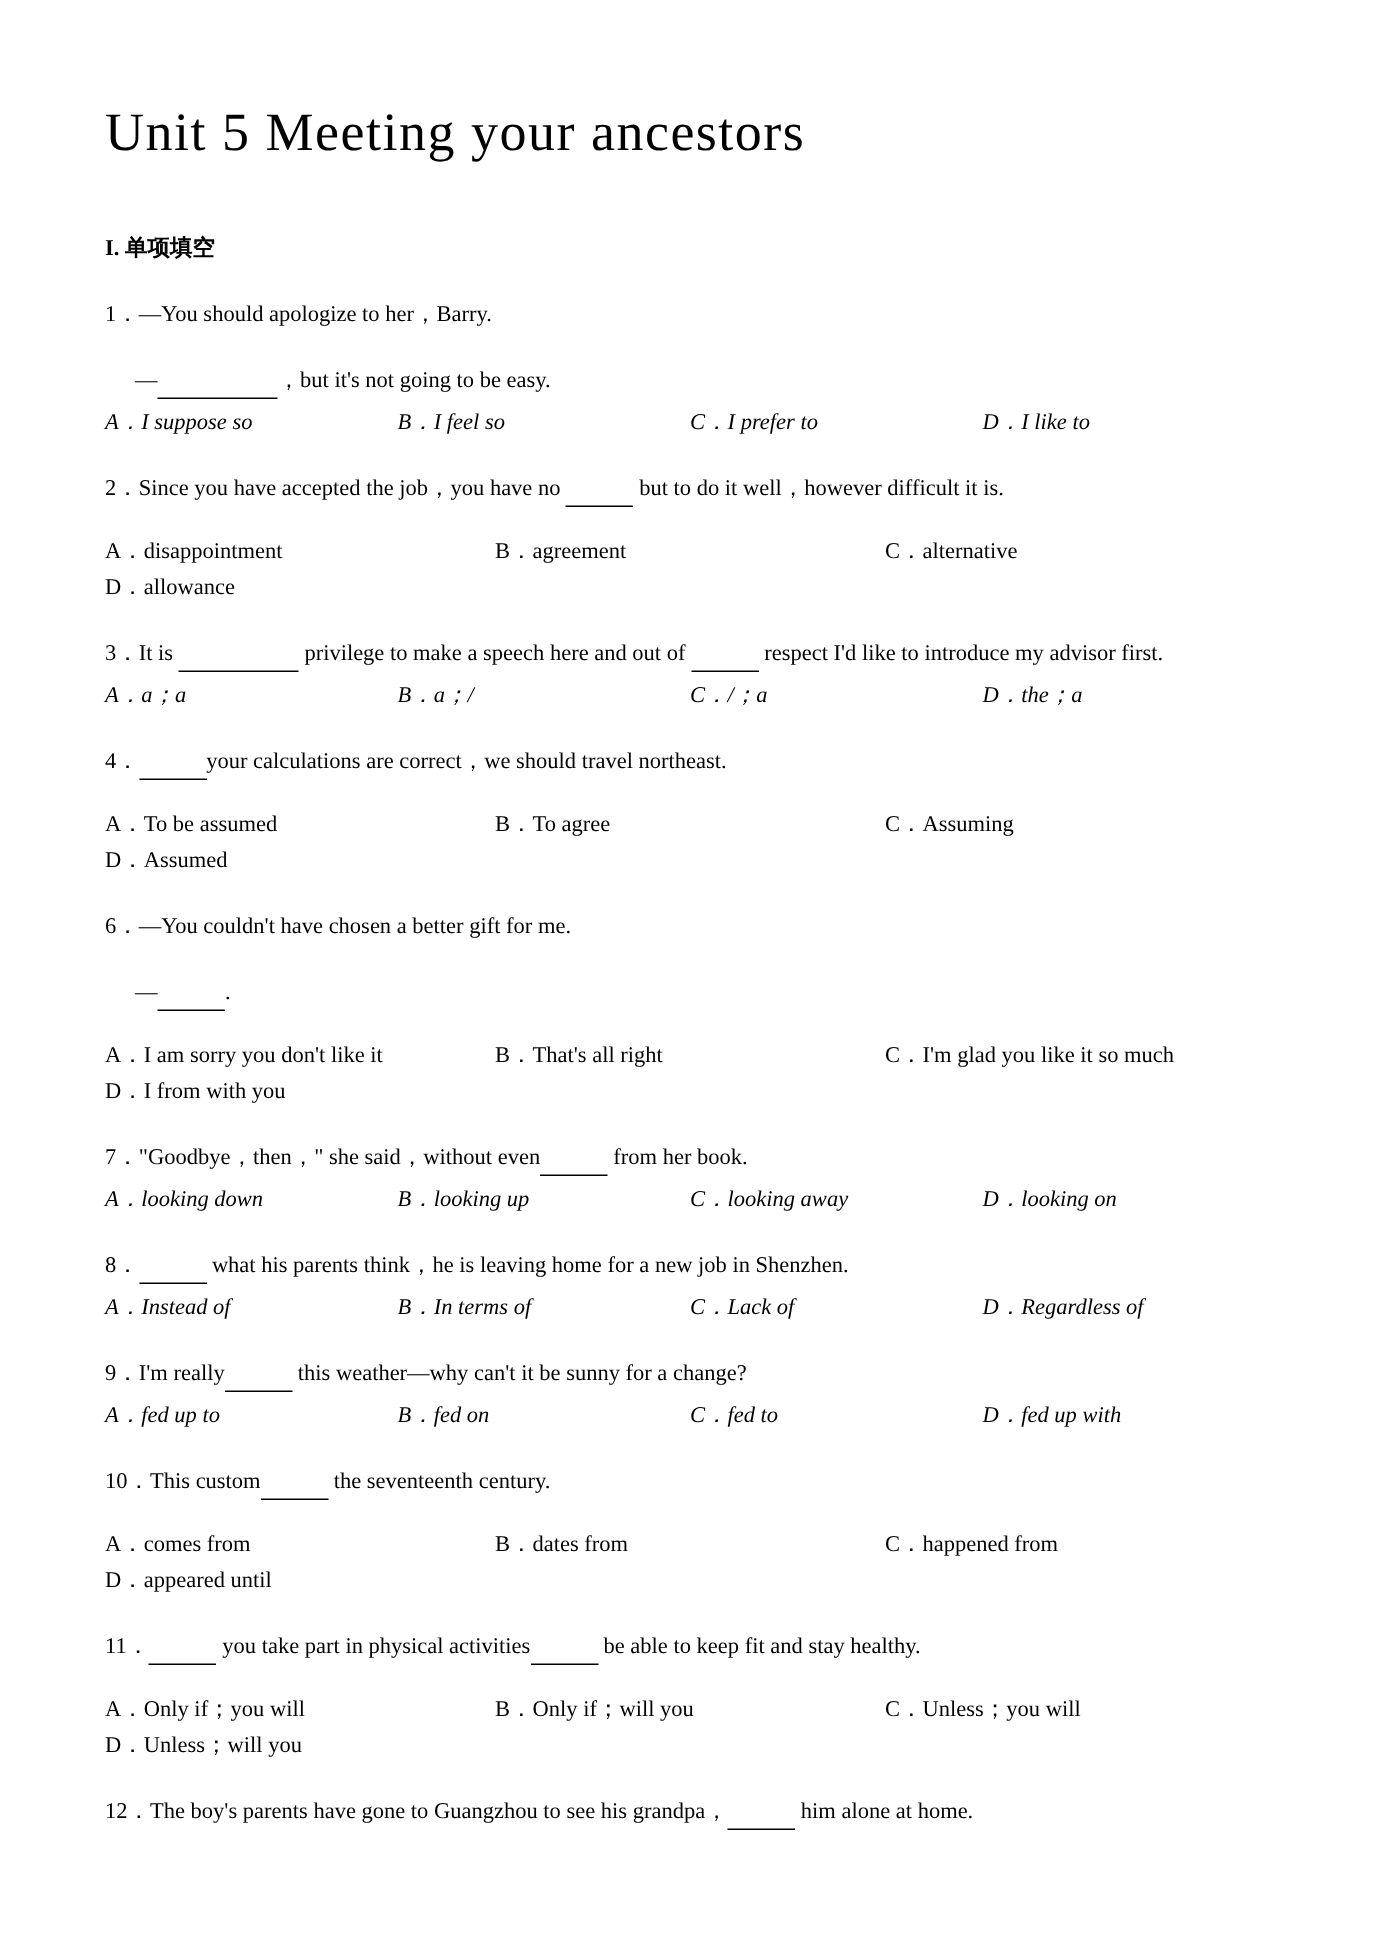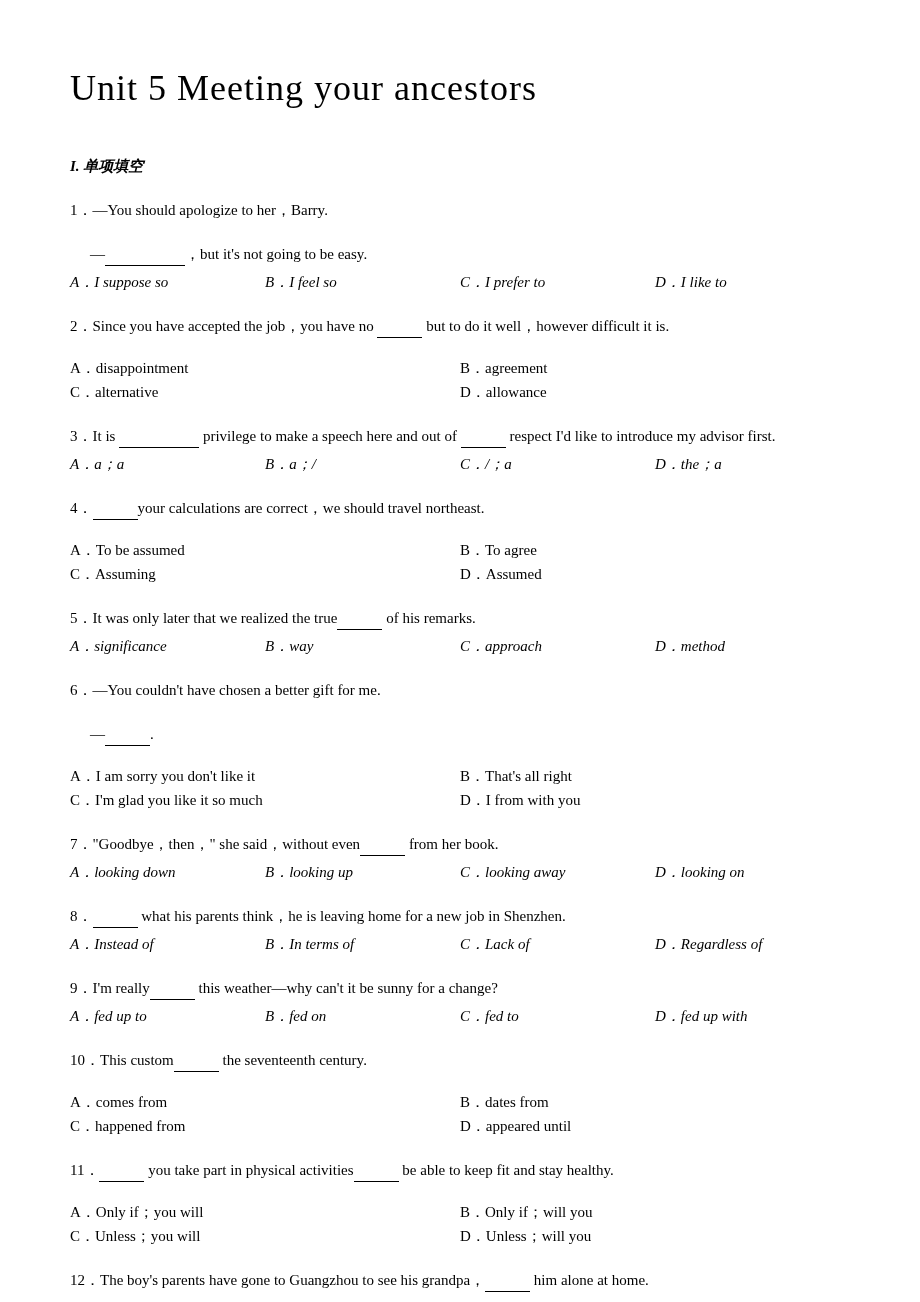--- a/index.html
+++ b/index.html
@@ -20,21 +20,20 @@
     .page-title {
       font-size: 36px;
       font-weight: normal;
       margin-bottom: 36px;
       letter-spacing: 1px;
     }
     .section-heading {
       font-size: 15px;
       font-weight: bold;
       margin-bottom: 14px;
-      font-style: italic;
     }
     .question-block {
       margin-bottom: 10px;
     }
     .question-line {
       margin-bottom: 4px;
       text-indent: 0;
       margin-top: 20px;
     }
     .blank {
@@ -57,21 +56,21 @@
       margin-top: 2px;
       font-style: italic;
     }
     .option {
       flex: 1;
       min-width: 0;
       font-size: 15px;
     }
     .options-two-col {
       display: grid;
-      grid-template-columns: 1fr 1fr;
+      grid-template-columns: 1fr 1fr 1fr;
       margin-bottom: 8px;
       margin-top: 18px;
     }
     .options-two-col .option {
       flex: none;
     }
     .dash-indent {
       padding-left: 20px;
     }
   </style>
@@ -117,29 +116,20 @@
   <div class="question-block">
     <div class="question-line">4．<span class="blank blank-short"></span>your calculations are correct，we should travel northeast.</div>
     <div class="options-two-col">
       <span class="option">A．To be assumed</span>
       <span class="option">B．To agree</span>
       <span class="option">C．Assuming</span>
       <span class="option">D．Assumed</span>
     </div>
   </div>
 
-  <div class="question-block">
-    <div class="question-line">5．It was only later that we realized the true<span class="blank blank-short"></span> of his remarks.</div>
-    <div class="options-row">
-      <span class="option">A．significance</span>
-      <span class="option">B．way</span>
-      <span class="option">C．approach</span>
-      <span class="option">D．method</span>
-    </div>
-  </div>
 
   <div class="question-block">
     <div class="question-line">6．—You couldn't have chosen a better gift for me.</div>
     <div class="question-line dash-indent">—<span class="blank blank-short"></span>.</div>
     <div class="options-two-col">
       <span class="option">A．I am sorry you don't like it</span>
       <span class="option">B．That's all right</span>
       <span class="option">C．I'm glad you like it so much</span>
       <span class="option">D．I from with you</span>
     </div>

